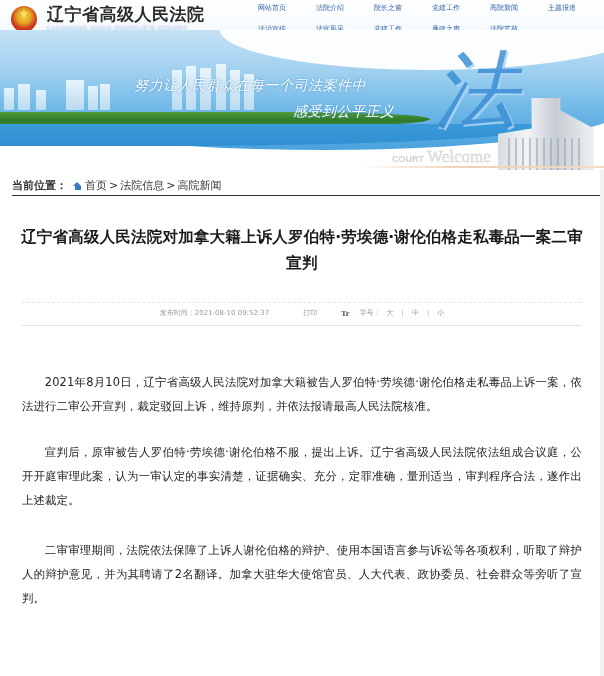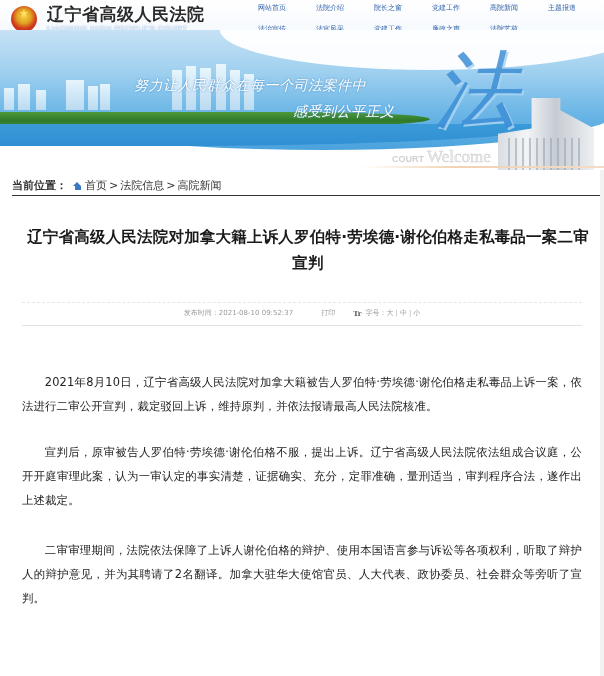--- a/index.html
+++ b/index.html
@@ -107,26 +107,26 @@
   .home-icon::after {
     content: ""; position: absolute; left: 1.5px; top: 4px; width: 6px; height: 4px; background: #3a78c2;
   }
   .crumb a { color: #333; text-decoration: none; font-family: Liberation Mono, monospace; }
   .crumb .sep { margin: 0 2px; }
   .crumb-rule { position: absolute; left: 12px; top: 195px; width: 592px; height: 1px; background: #333; }
 
   
   .title {
     position: absolute; left: 20px; top: 224px; width: 564px; text-align: center;
-    font-size: 15.5px; font-weight: bold; color: #1a1a1a; line-height: 26px; letter-spacing: 0.2px; margin-left: 6px;
+    font-size: 15.5px; font-weight: bold; color: #1a1a1a; line-height: 26px; letter-spacing: 0.2px;
   }
   .meta-top { position: absolute; left: 22px; top: 302px; width: 560px; border-top: 1px dashed #e6e6e6; }
   .meta {
     position: absolute; left: 22px; top: 306px; width: 560px; height: 14px;
-    display: flex; justify-content: center; align-items: center; font-size: 7px; color: #9a9a9a; gap: 0;
+    display: flex; justify-content: center; align-items: center; font-size: 7px; color: #9a9a9a; gap: 6px;
   }
   .meta .pub { margin-right: 28px; }
   .meta .print { margin-right: 18px; cursor: pointer; }
   .tr-icon { font-family: "DejaVu Serif", serif; font-weight: bold; color: #555; margin-right: 4px; font-size: 7px; }
   .meta .size { cursor: pointer; }
   .meta .bar { margin: 0 2px; color: #b5b5b5; }
   .meta-bottom { position: absolute; left: 22px; top: 325px; width: 560px; height: 1px; background: #e2e2e2; }
 
   .body { position: absolute; left: 22px; top: 370px; width: 560px; }
   .body p {

